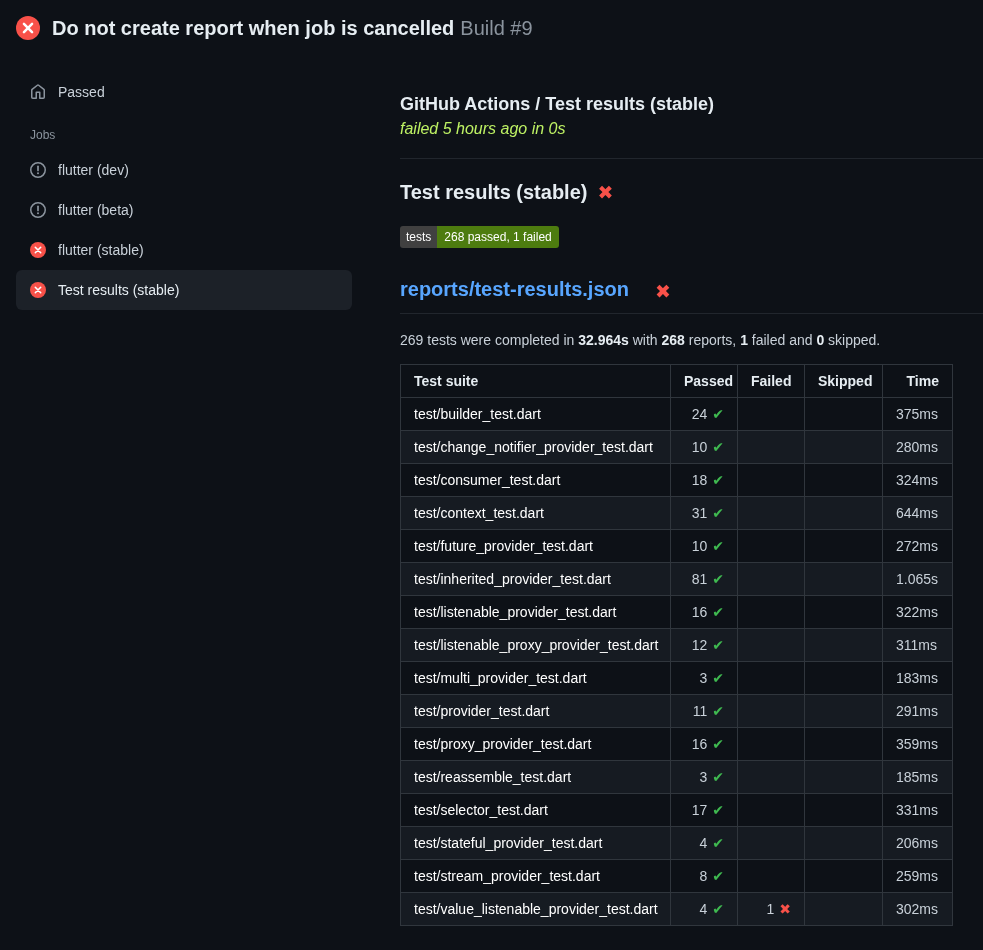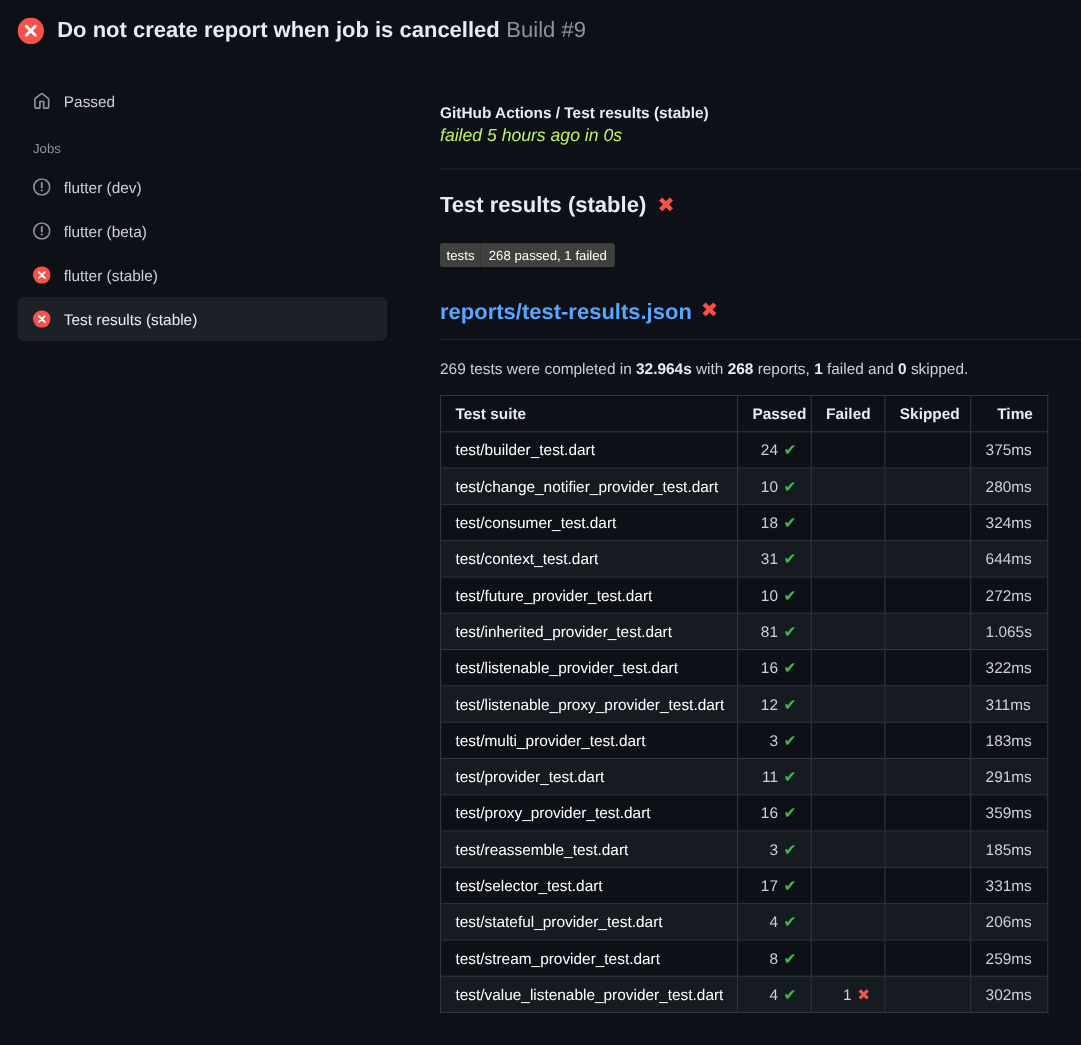--- a/index.html
+++ b/index.html
@@ -33,40 +33,40 @@
   }
   .side-item.selected { background: #1c2128; color: #e6edf2; }
   .side-item .ico { display: inline-flex; width: 16px; height: 16px; flex-shrink: 0; }
   .jobs-heading {
     font-size: 12px; color: #8b949e;
     margin: 16px 0 8px 0; padding-left: 14px;
   }
 
   
   .main { flex: 1; padding: 38px 0 16px 32px; min-width: 0; }
-  .breadcrumb { font-weight: bold; color: #e6edf2; font-size: 14px; }
+  .breadcrumb { font-weight: bold; color: #e6edf2; font-size: 18px; }
   .status-line { font-size: 16px; color: #bef264; margin-top: 5px; font-style: italic; }
   .divider { border: none; border-top: 1px solid #21262d; margin: 20px 0; }
 
   .section-title {
     display: flex; align-items: center; gap: 10px;
     font-size: 20px; font-weight: bold; color: #e6edf2;
     margin-top: 22px;
   }
   .x-mark { color: #f85149; font-size: 19px; font-weight: bold; line-height: 1; }
 
   .badge {
     display: inline-flex; margin-top: 22px;
     font-size: 12px; line-height: 1; border-radius: 3px; overflow: hidden;
   }
   .badge .badge-label { background: #404040; color: #fff; padding: 5px 6px; }
-  .badge .badge-value { background: #404040; color: #fff; padding: 5px 7px; }
+  .badge .badge-value { background: #4d7c0f; color: #fff; padding: 5px 7px; }
 
   .report-title {
-    display: flex; align-items: flex-start; gap: 8px;
+    display: flex; align-items: flex-end; gap: 26px;
     font-size: 20px; font-weight: bold;
     margin-top: 30px; padding-bottom: 12px;
     border-bottom: 1px solid #21262d;
   }
   .report-title a { color: #58a6ff; }
 
   .summary-sentence { margin-top: 18px; font-size: 14px; color: #c9d1d9; }
   .summary-sentence b { color: #e6edf2; }
 
   

